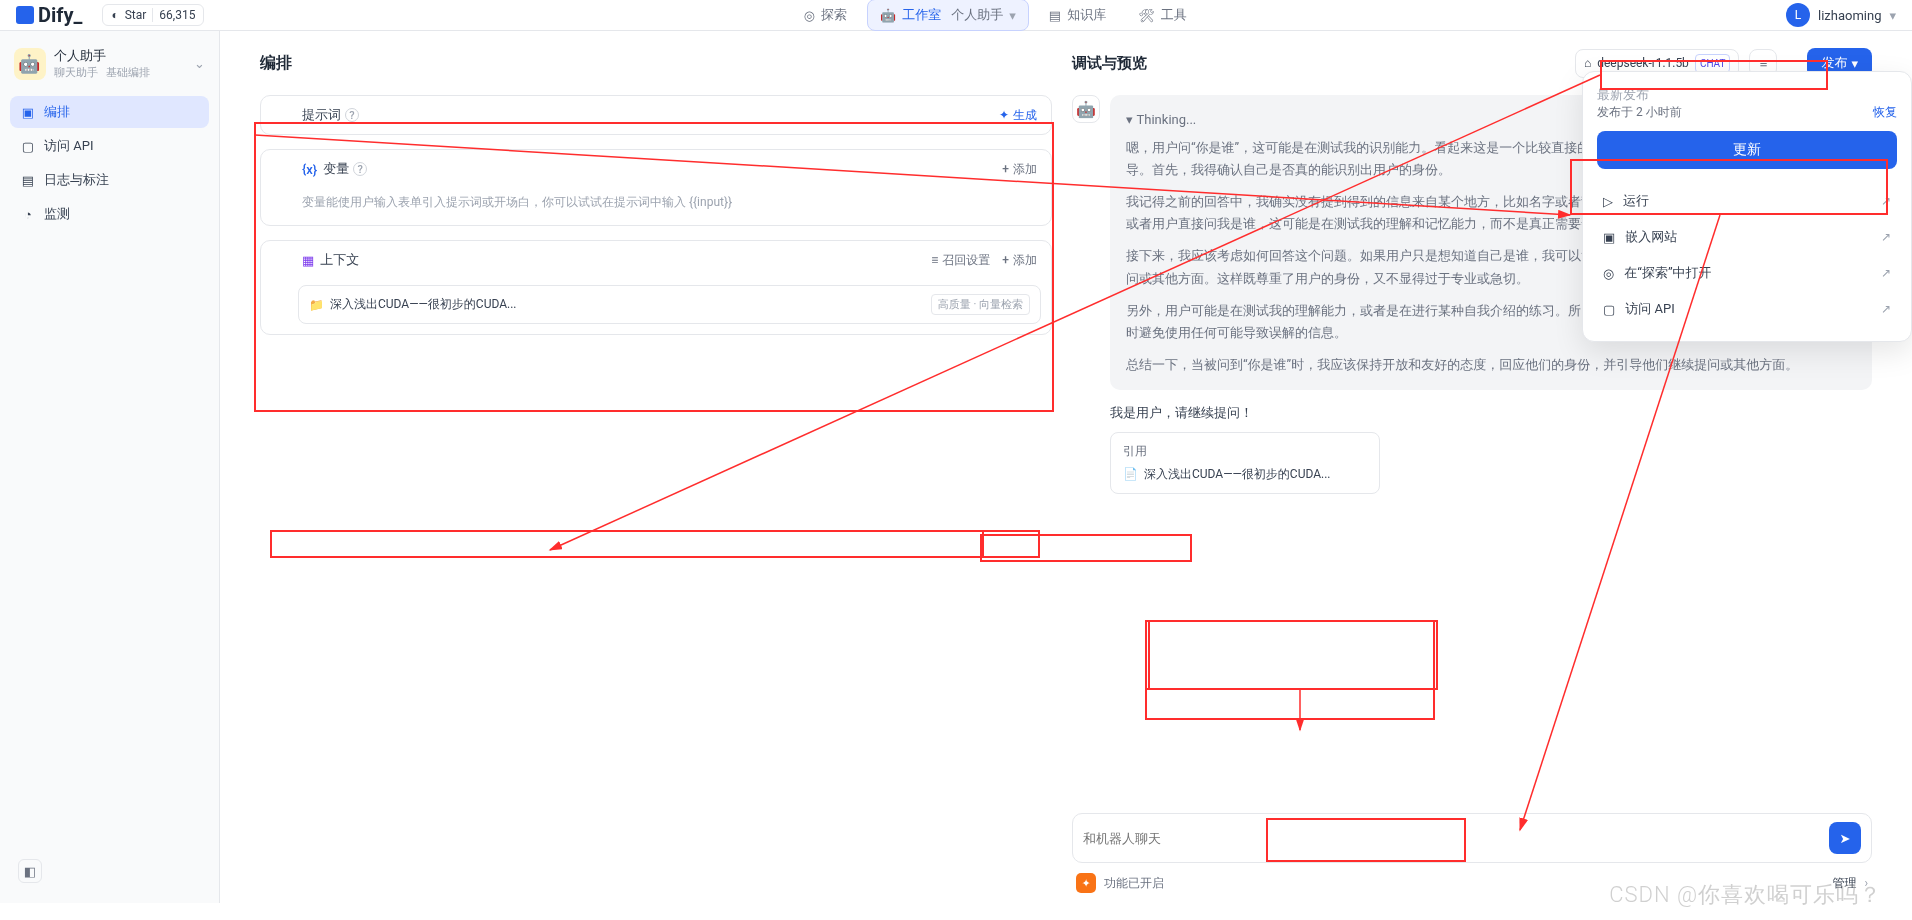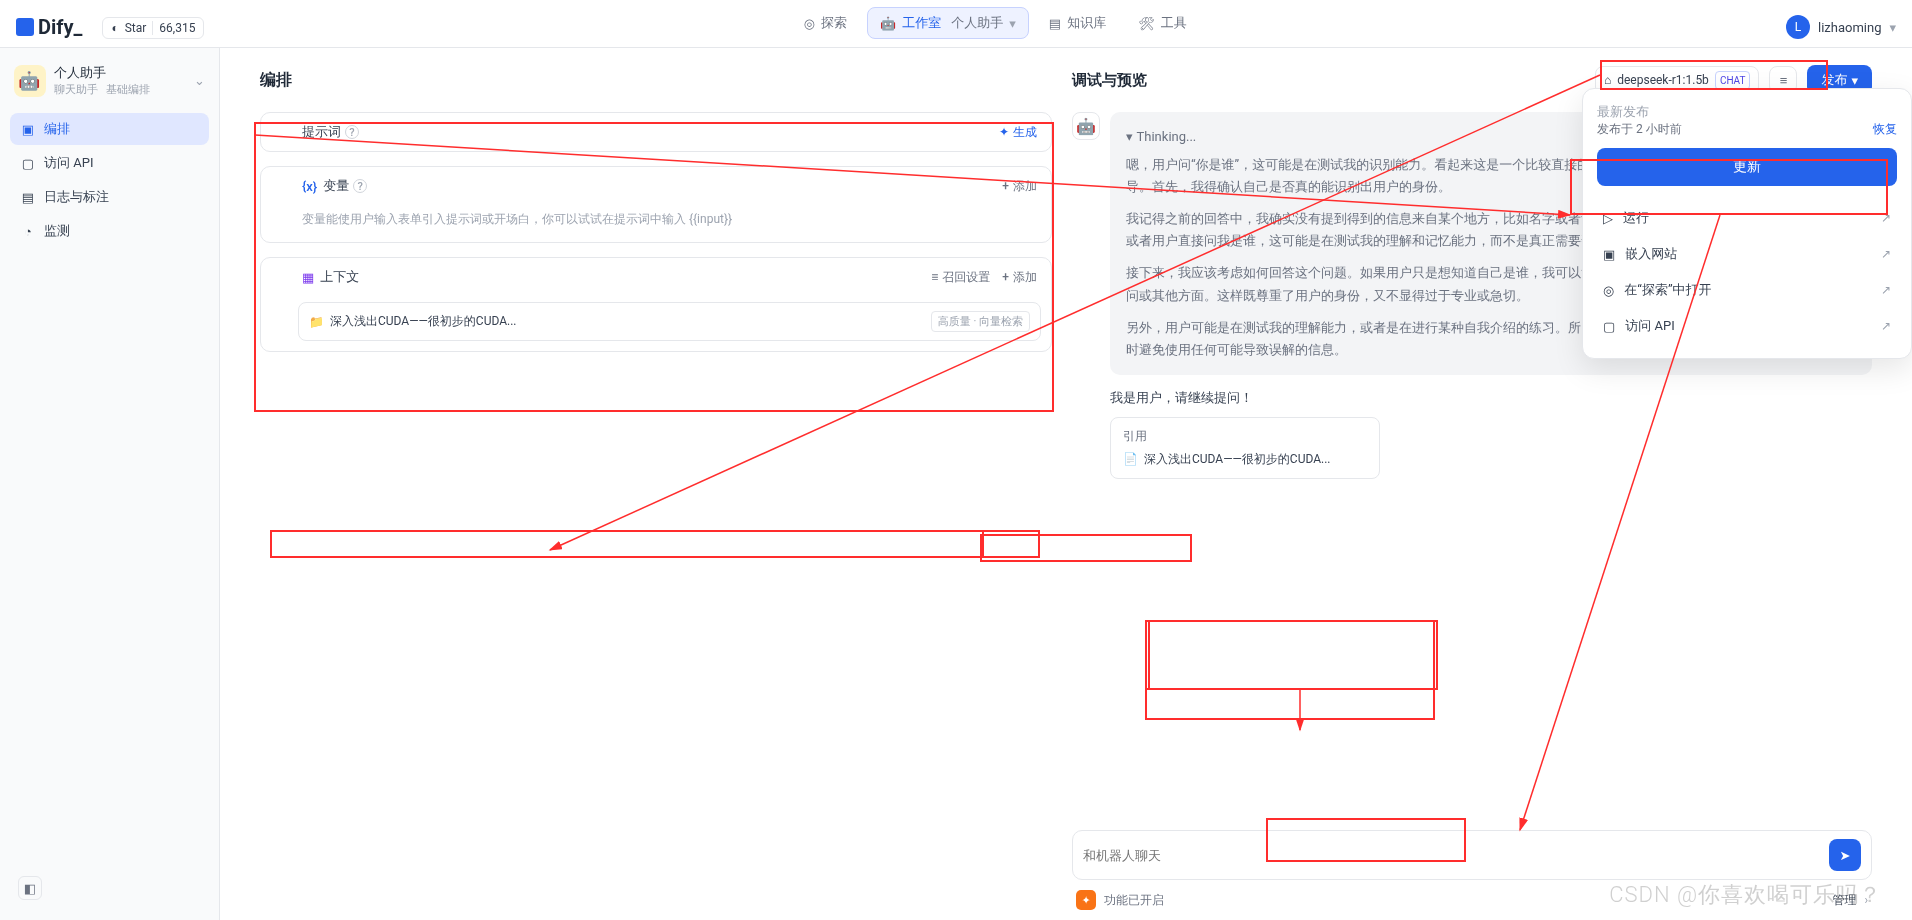--- a/index.html
+++ b/index.html
@@ -1,19 +1,19 @@
 <!DOCTYPE html>
 <html><head>
 <meta charset="utf-8">
 <style>
 * { margin: 0; padding: 0; box-sizing: border-box; font-family: -apple-system, BlinkMacSystemFont, "Segoe UI", Roboto, "Helvetica Neue", Arial, "PingFang SC", "Microsoft YaHei", sans-serif; }
 body { background: #fff; color: #1f2937; font-size: 13px; width: 1912px; height: 920px; overflow: hidden; position: relative; }
 
 
-.top-nav { height: 48px; border-bottom: 1px solid #e5e7eb; display: flex; align-items: flex-end; padding: 8px 16px; gap: 20px; }
+.top-nav { height: 31px; border-bottom: 1px solid #e5e7eb; display: flex; align-items: center; padding: 8px 16px; gap: 20px; }
 .logo { font-size: 20px; font-weight: 700; display: flex; align-items: center; gap: 4px; }
 .logo-mark { width: 18px; height: 18px; background: #2563eb; border-radius: 3px; display: inline-block; }
 .github-star { display: flex; align-items: center; gap: 6px; border: 1px solid #e5e7eb; border-radius: 6px; padding: 3px 8px; font-size: 12px; color: #374151; }
 .nav-center { flex: 1; display: flex; justify-content: center; gap: 8px; }
 .nav-item { display: flex; align-items: center; gap: 6px; padding: 6px 12px; border-radius: 8px; font-size: 13px; color: #6b7280; cursor: pointer; }
 .nav-item.studio { background: #eef2ff; color: #2563eb; border: 1px solid #c7d2fe; }
 .nav-item.studio .sub { color: #6b7280; margin-left: 4px; }
 .user-info { display: flex; align-items: center; gap: 8px; color: #374151; }
 .avatar { width: 24px; height: 24px; border-radius: 50%; background: #2563eb; color: #fff; display: flex; align-items: center; justify-content: center; font-size: 12px; }
 
@@ -34,21 +34,21 @@
 
 .content { flex: 1; display: flex; }
 .left-col { flex: 1; padding: 12px 20px 20px 40px; display: flex; flex-direction: column; overflow:auto; }
 .right-col { width: 840px; padding: 12px 40px 0 0; display: flex; flex-direction: column; position: relative; }
 
 .page-header { display: flex; align-items: center; margin-bottom: 12px; height:40px; }
 .page-title { font-size: 16px; font-weight: 600; }
 .header-right { margin-left: auto; display: flex; align-items: center; gap: 10px; }
 .model-pill { display: flex; align-items: center; gap: 6px; border: 1px solid #e5e7eb; border-radius: 8px; padding: 4px 8px; font-size: 12px; color: #374151; position: relative; }
 .model-pill .badge { border: 1px solid #c7d2fe; color: #4f46e5; border-radius: 4px; padding: 3px 4px; font-size: 10px; }
-.btn-primary { background: #2563eb; color: #fff; border-radius: 8px; padding: 6px 14px; font-size: 13px; display: flex; align-items: center; gap: 4px; cursor: pointer; }
+.btn-primary { background: #2563eb; color: #fff; border-radius: 8px; padding: 6px 14px; font-size: 13px; display: flex; align-items: center; gap: 4px; cursor: pointer; margin-left: 20px; }
 .sliders-btn { border:1px solid #e5e7eb; border-radius:8px; width:28px; height:28px; display:flex; align-items:center; justify-content:center; color:#6b7280; cursor:pointer; }
 
 .panel { border: 1px solid #e5e7eb; border-radius: 10px; margin-bottom: 14px; background: #fff; padding-left: 27px; }
 .panel-header { display: flex; align-items: center; padding: 10px 14px; font-size: 13px; font-weight: 500; color: #374151; }
 .panel-header .spacer { flex: 1; }
 .gen-btn { color: #2563eb; font-size: 12px; display: flex; align-items: center; gap: 4px; cursor: pointer; }
 .prompt-box { border-top: 1px solid #e5e7eb; padding: 0; }
 .prompt-area { width: 100%; height: 220px; border: none; outline: none; padding: 12px 14px; font-size: 13px; color: #6b7280; resize: none; font-family: inherit; }
 .prompt-footer { display:flex; padding: 6px 14px 10px; color: #9ca3af; font-size: 12px; }
 
@@ -280,20 +280,21 @@
           <div class="bot-avatar">🤖</div>
           <div class="msg-bubble">
             <div class="thinking-label">
                 <span>▾</span>
                 <span>Thinking...</span>
               </div>
             <p>嗯，用户问“你是谁”，这可能是在测试我的识别能力。看起来这是一个比较直接的请求，可能是想确认我的身份，进行某种指导。首先，我得确认自己是否真的能识别出用户的身份。</p>
             <p style="margin-top:10px">我记得之前的回答中，我确实没有提到得到的信息来自某个地方，比如名字或者背景。所以，用户现在可能是在模拟对话场景，或者用户直接问我是谁，这可能是在测试我的理解和记忆能力，而不是真正需要帮助。</p>
             <p style="margin-top:10px">接下来，我应该考虑如何回答这个问题。如果用户只是想知道自己是谁，我可以简单地回应，说明我是用户，并鼓励他们继续提问或其他方面。这样既尊重了用户的身份，又不显得过于专业或急切。</p>
             <p style="margin-top:10px">另外，用户可能是在测试我的理解能力，或者是在进行某种自我介绍的练习。所以，我需要确保回答既准确又有适当的语气，同时避免使用任何可能导致误解的信息。</p>
+            <p style="margin-top:10px">总结一下，当被问到“你是谁”时，我应该保持开放和友好的态度，回应他们的身份，并引导他们继续提问或其他方面。</p>
           </div>
         </div>
         <div class="plain-reply">我是用户，请继续提问！</div>
         <div class="citation-box">
           <div class="citation-label">引用</div>
           <div class="citation-file">
             <span class="file-icon">📄</span>
             <span>深入浅出CUDA——很初步的CUDA...</span>
           </div>
         </div>

